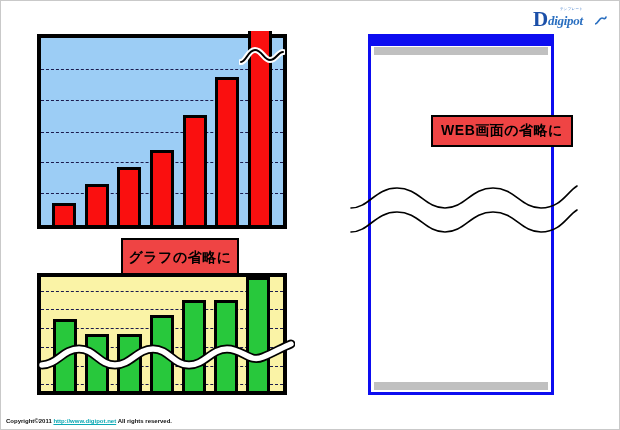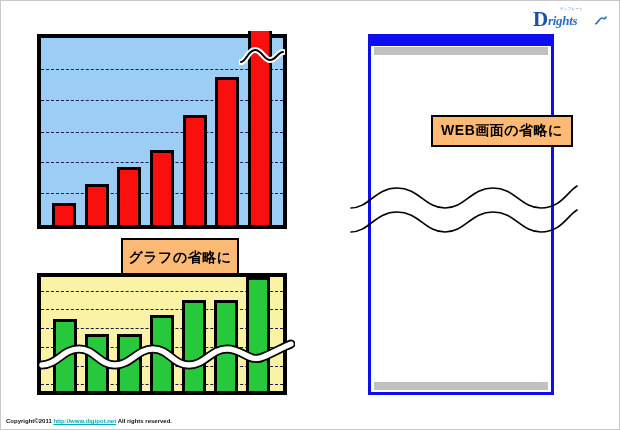--- a/index.html
+++ b/index.html
@@ -112,21 +112,21 @@
     position: absolute;
     left: 0;
     right: 0;
     height: 0;
     border-top: 1px dashed #1a1a4d;
   }
 
   
   .callout {
     position: absolute;
-    background: #fdba74;
+    background: #ef4444;
     border: 2px solid #000000;
     box-sizing: border-box;
     color: #000000;
     font-weight: bold;
     display: flex;
     align-items: center;
     justify-content: center;
     letter-spacing: 0.5px;
     white-space: nowrap;
   }
@@ -219,21 +219,21 @@
   }
 </style>
 </head>
 <body>
 
 <div id="page">
 
   <div class="logo">
     <span class="logo-kana">テンプレート</span>
     <span class="logo-d">D</span>
-    <span class="logo-rest">rights</span>
+    <span class="logo-rest">digipot</span>
     <svg class="logo-swash" viewBox="0 0 12 10">
       <path d="M0,8 C3,8 4,2 7,2 C9,2 10,4 11,1" stroke="#2a6fc0" stroke-width="1.6" fill="none" stroke-linecap="round"></path>
     </svg>
   </div>
 
   <div class="chart-frame" id="red-chart">
     <div class="chart-plot">
       <div class="gridline" style="top:16.5%"></div>
       <div class="gridline" style="top:33%"></div>
       <div class="gridline" style="top:50%"></div>

